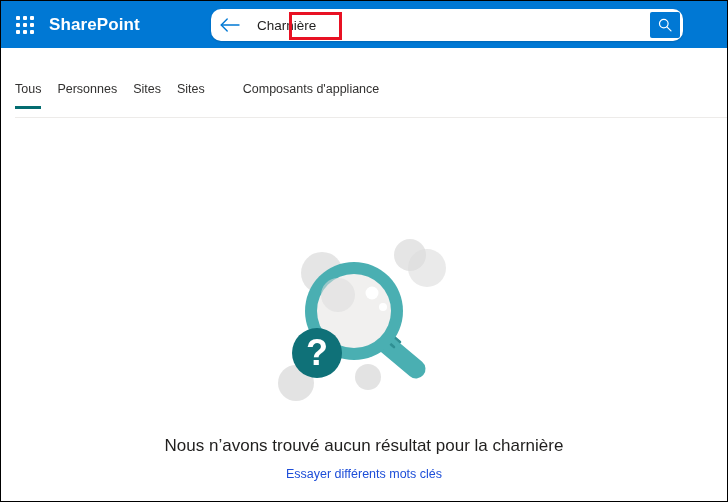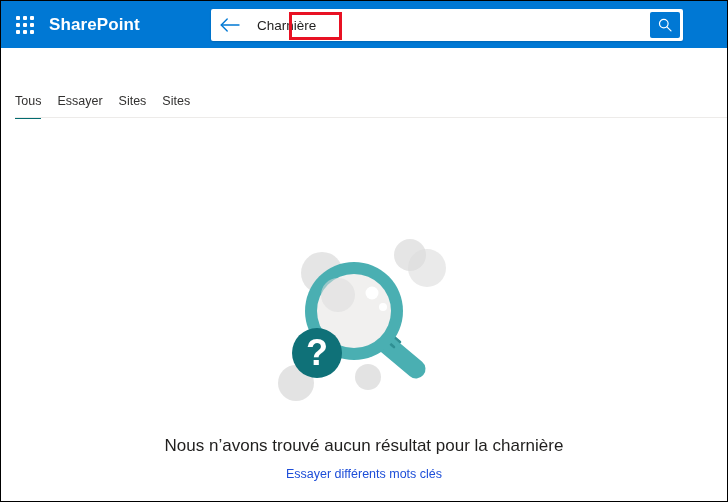--- a/index.html
+++ b/index.html
@@ -67,21 +67,21 @@
   }
 
   
   .search-shell {
     position: absolute;
     left: 210px;
     top: 8px;
     width: 472px;
     height: 32px;
     background: #ffffff;
-    border-radius: 2px;
+    border-radius: 10px;
     display: flex;
     align-items: center;
     box-shadow: 0 1px 2px rgba(0,0,0,0.15);
   }
   .back-arrow {
     width: 38px;
     height: 32px;
     display: flex;
     align-items: center;
     justify-content: center;
@@ -140,21 +140,20 @@
     width: 726px;
     height: 70px;
     background: #ffffff;
   }
   .tab-list {
     position: absolute;
     left: 14px;
     top: 33px;
     display: flex;
     align-items: flex-start;
-    margin-top: 12px;
   }
   .tab {
     position: relative;
     font-size: 12.5px;
     color: #323130;
     padding: 0 0 12px 0;
     margin-right: 16px;
     cursor: pointer;
     white-space: nowrap;
     line-height: 16px;
@@ -261,32 +260,33 @@
     </button>
   </div>
 
   <div class="tab-bar">
     <div class="tab-list">
       <div class="tab active">
         <span>Tous</span>
         <span class="tab-underline"></span>
       </div>
       <div class="tab">
-        <span>Essayer</span>
+        <span>Personnes</span>
         <span class="tab-underline"></span>
       </div>
       <div class="tab">
         <span>Sites</span>
         <span class="tab-underline"></span>
       </div>
       <div class="tab">
         <span>Sites</span>
         <span class="tab-underline"></span>
       </div>
       <div class="tab gap-l">
+        <span>Composants d'appliance</span>
         <span class="tab-underline"></span>
       </div>
     </div>
     <div class="tab-divider"></div>
   </div>
 
   <div class="results-area">
     <div class="empty-state">
 
       <svg class="illustration" viewBox="0 0 200 180">

